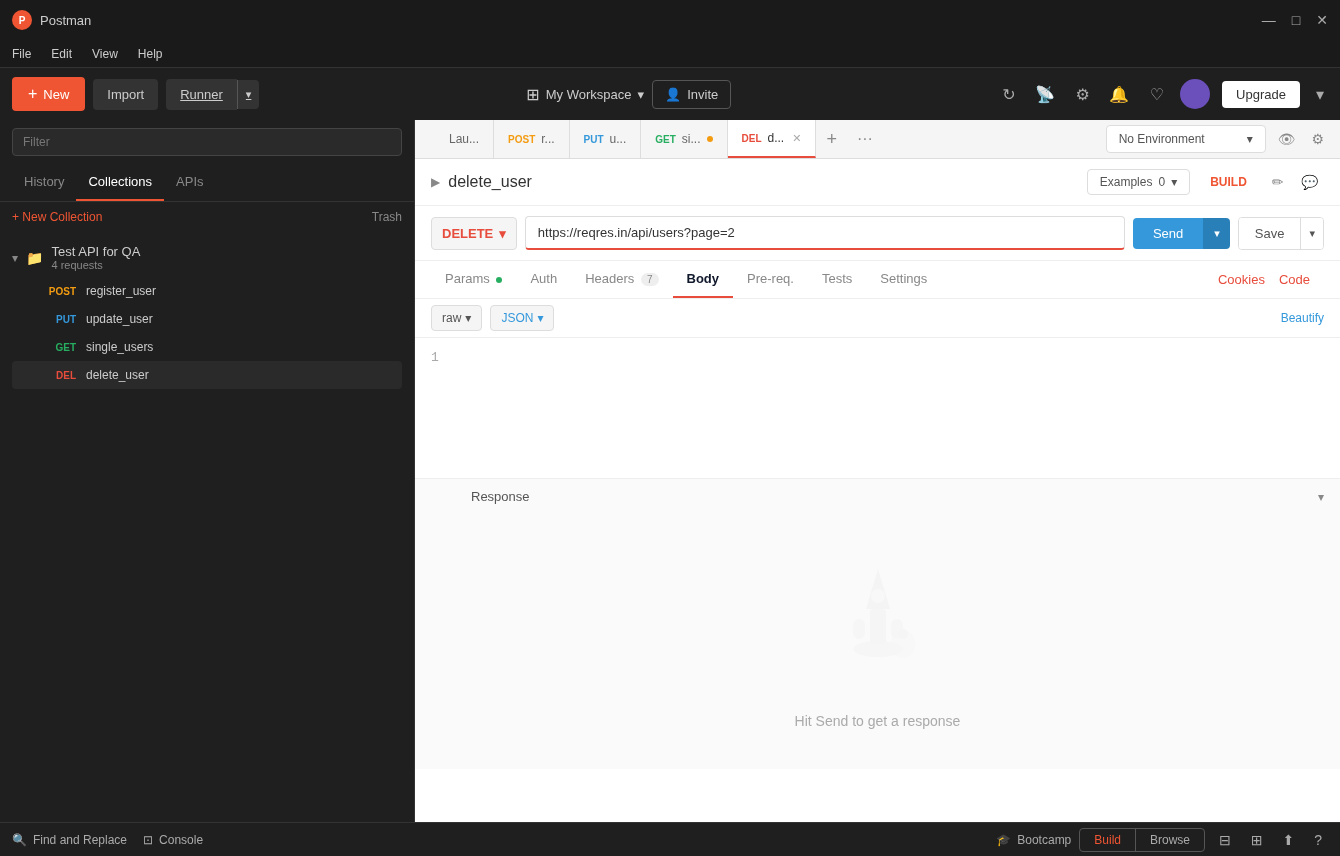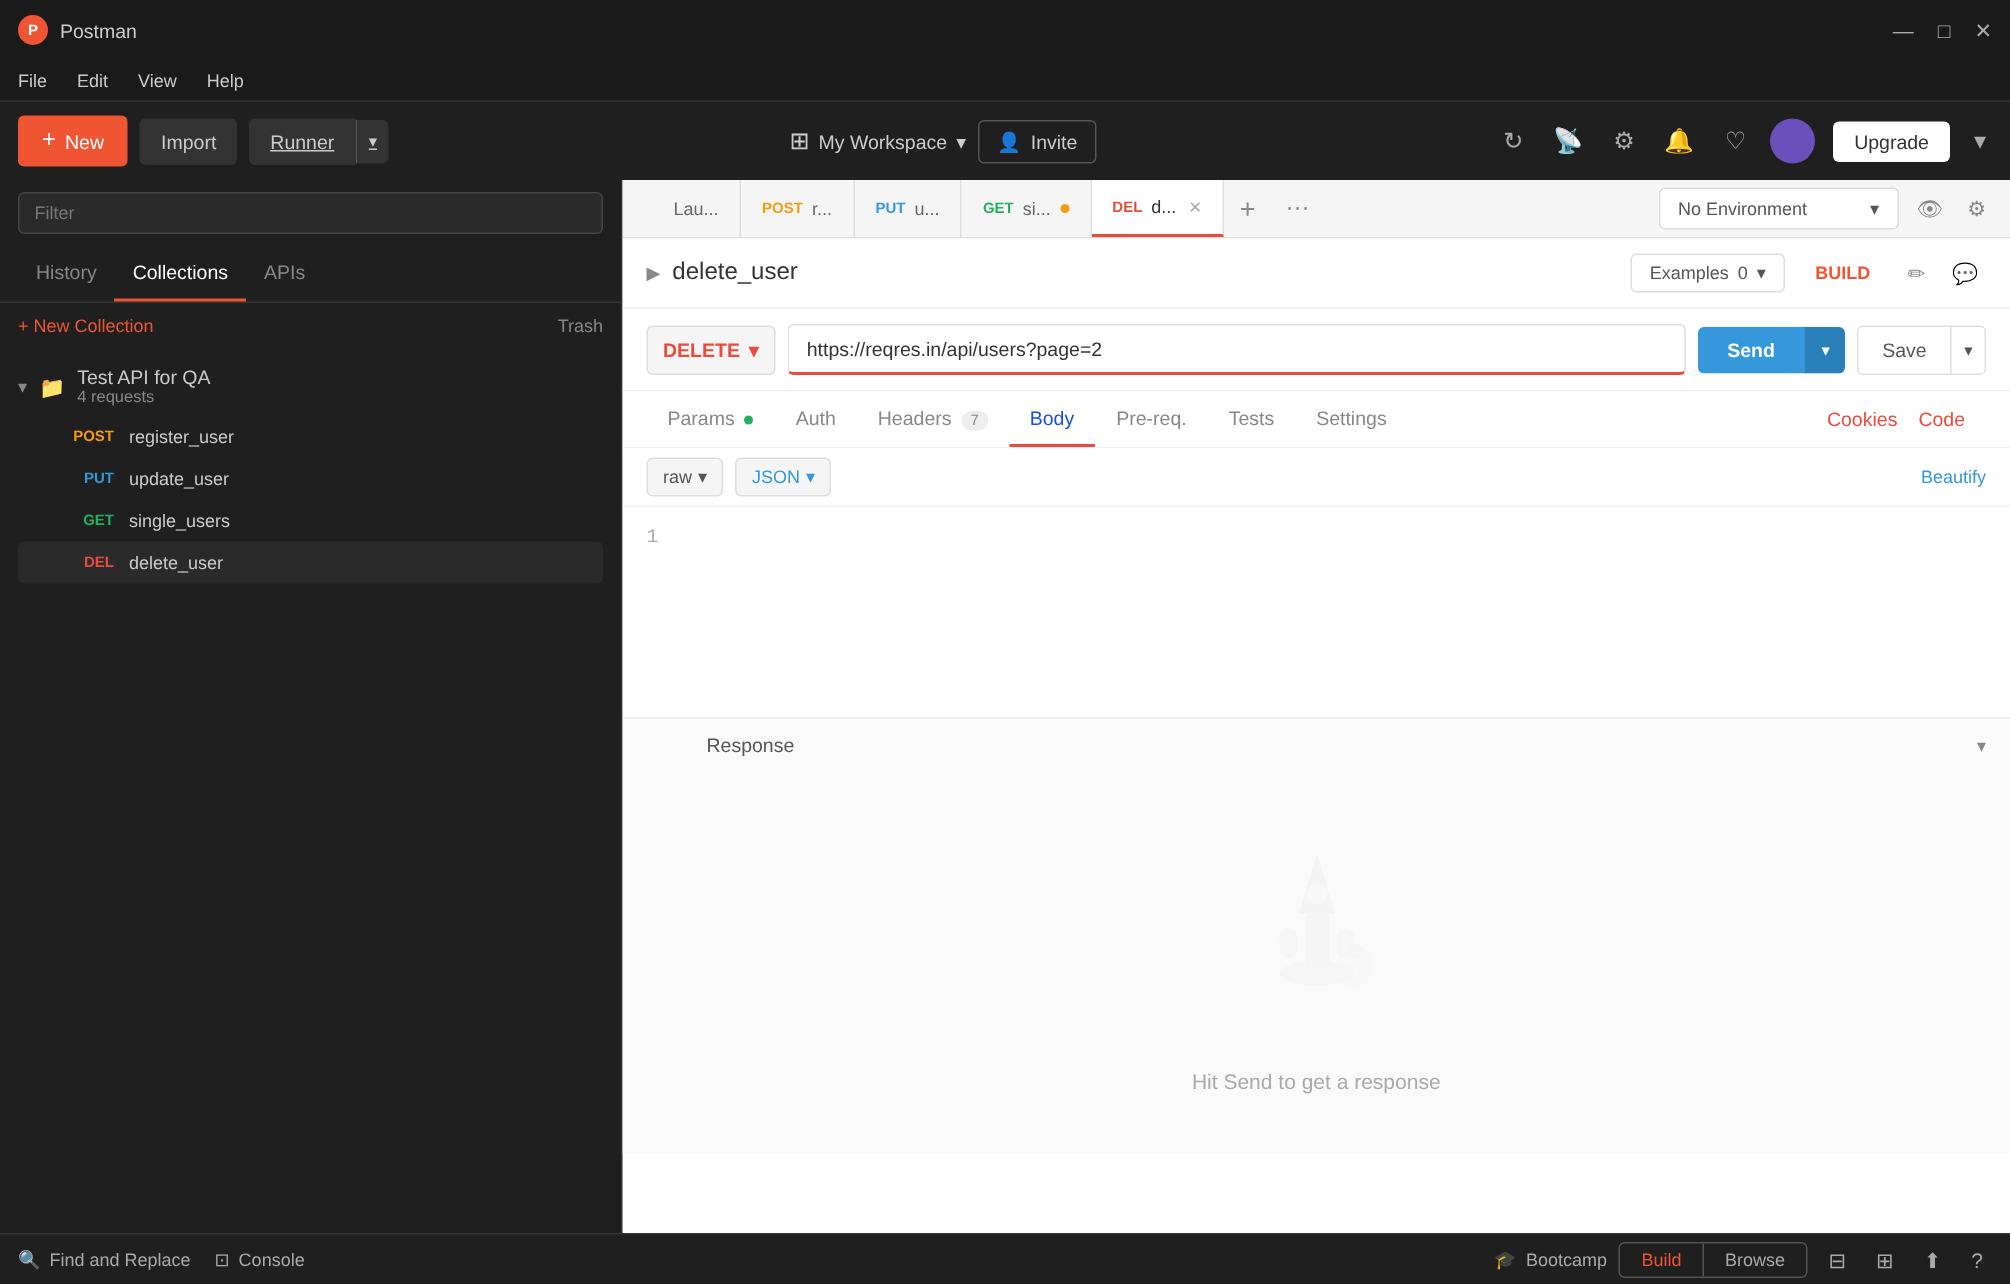--- a/index.html
+++ b/index.html
@@ -83,30 +83,30 @@
     .request-title { font-size: 16px; color: #333; font-weight: 500; flex: 1; }
     .examples-btn { display: flex; align-items: center; gap: 6px; background: transparent; border: 1px solid #ddd; border-radius: 4px; padding: 5px 12px; font-size: 12px; color: #555; cursor: pointer; }
     .build-btn { background: transparent; border: none; color: #ef5533; font-size: 12px; font-weight: 600; cursor: pointer; padding: 5px 12px; }
     .edit-icon-btn { background: transparent; border: none; color: #888; cursor: pointer; font-size: 14px; padding: 5px; }
 
     
     .url-bar { display: flex; align-items: center; padding: 10px 16px; border-bottom: 1px solid #eee; gap: 8px; background: #fff; }
     .method-select { background: #f5f5f5; border: 1px solid #ddd; border-radius: 4px; padding: 8px 10px; font-size: 13px; color: #e74c3c; font-weight: 600; cursor: pointer; display: flex; align-items: center; gap: 6px; }
     .url-input { flex: 1; border: 1px solid #ddd; border-radius: 4px; padding: 8px 12px; font-size: 13px; color: #333; outline: none; border-bottom: 2px solid #e74c3c; }
     .send-btn-group { display: flex; border-radius: 4px; overflow: hidden; }
-    .send-btn { background: #3498db; color: white; border: none; padding: 8px 20px; font-size: 13px; font-weight: 700; cursor: pointer; }
+    .send-btn { background: #3498db; color: white; border: none; padding: 8px 20px; font-size: 13px; font-weight: 400; cursor: pointer; }
     .send-arrow { background: #2980b9; color: white; border: none; padding: 8px 10px; font-size: 11px; cursor: pointer; border-left: 1px solid #2980b9; }
     .save-btn-group { display: flex; border-radius: 4px; overflow: hidden; border: 1px solid #ddd; }
     .save-btn { background: white; color: #555; border: none; padding: 8px 16px; font-size: 13px; cursor: pointer; }
     .save-arrow { background: white; color: #555; border: none; padding: 8px 8px; font-size: 11px; cursor: pointer; border-left: 1px solid #ddd; }
 
     
     .req-sub-tabs { display: flex; align-items: center; padding: 0 16px; border-bottom: 1px solid #eee; background: #fff; }
     .req-sub-tab { padding: 10px 14px; font-size: 13px; color: #888; cursor: pointer; border-bottom: 2px solid transparent; }
-    .req-sub-tab.active { color: #1d4ed8; border-bottom: 2px solid #e74c3c; }
+    .req-sub-tab.active { color: #0f172a; border-bottom: 2px solid #e74c3c; font-weight: bold; }
     .req-sub-tab .badge { background: #eee; border-radius: 8px; padding: 1px 6px; font-size: 10px; margin-left: 3px; }
     .req-sub-tab .green-dot { width: 6px; height: 6px; border-radius: 50%; background: #27ae60; display: inline-block; margin-left: 3px; }
     .cookies-link { margin-left: auto; color: #e74c3c; font-size: 13px; cursor: pointer; padding: 10px 0; }
     .code-link { color: #e74c3c; font-size: 13px; cursor: pointer; padding: 10px 14px; }
 
     
     .body-toolbar { display: flex; align-items: center; padding: 6px 16px; gap: 8px; border-bottom: 1px solid #eee; background: #fff; }
     .body-type-select { display: flex; align-items: center; gap: 4px; background: #f5f5f5; border: 1px solid #ddd; border-radius: 4px; padding: 5px 10px; font-size: 12px; color: #555; cursor: pointer; }
     .format-select { display: flex; align-items: center; gap: 4px; background: #f5f5f5; border: 1px solid #ddd; border-radius: 4px; padding: 5px 10px; font-size: 12px; color: #3498db; cursor: pointer; }
     .beautify-btn { margin-left: auto; background: transparent; border: none; color: #3498db; font-size: 12px; cursor: pointer; }

